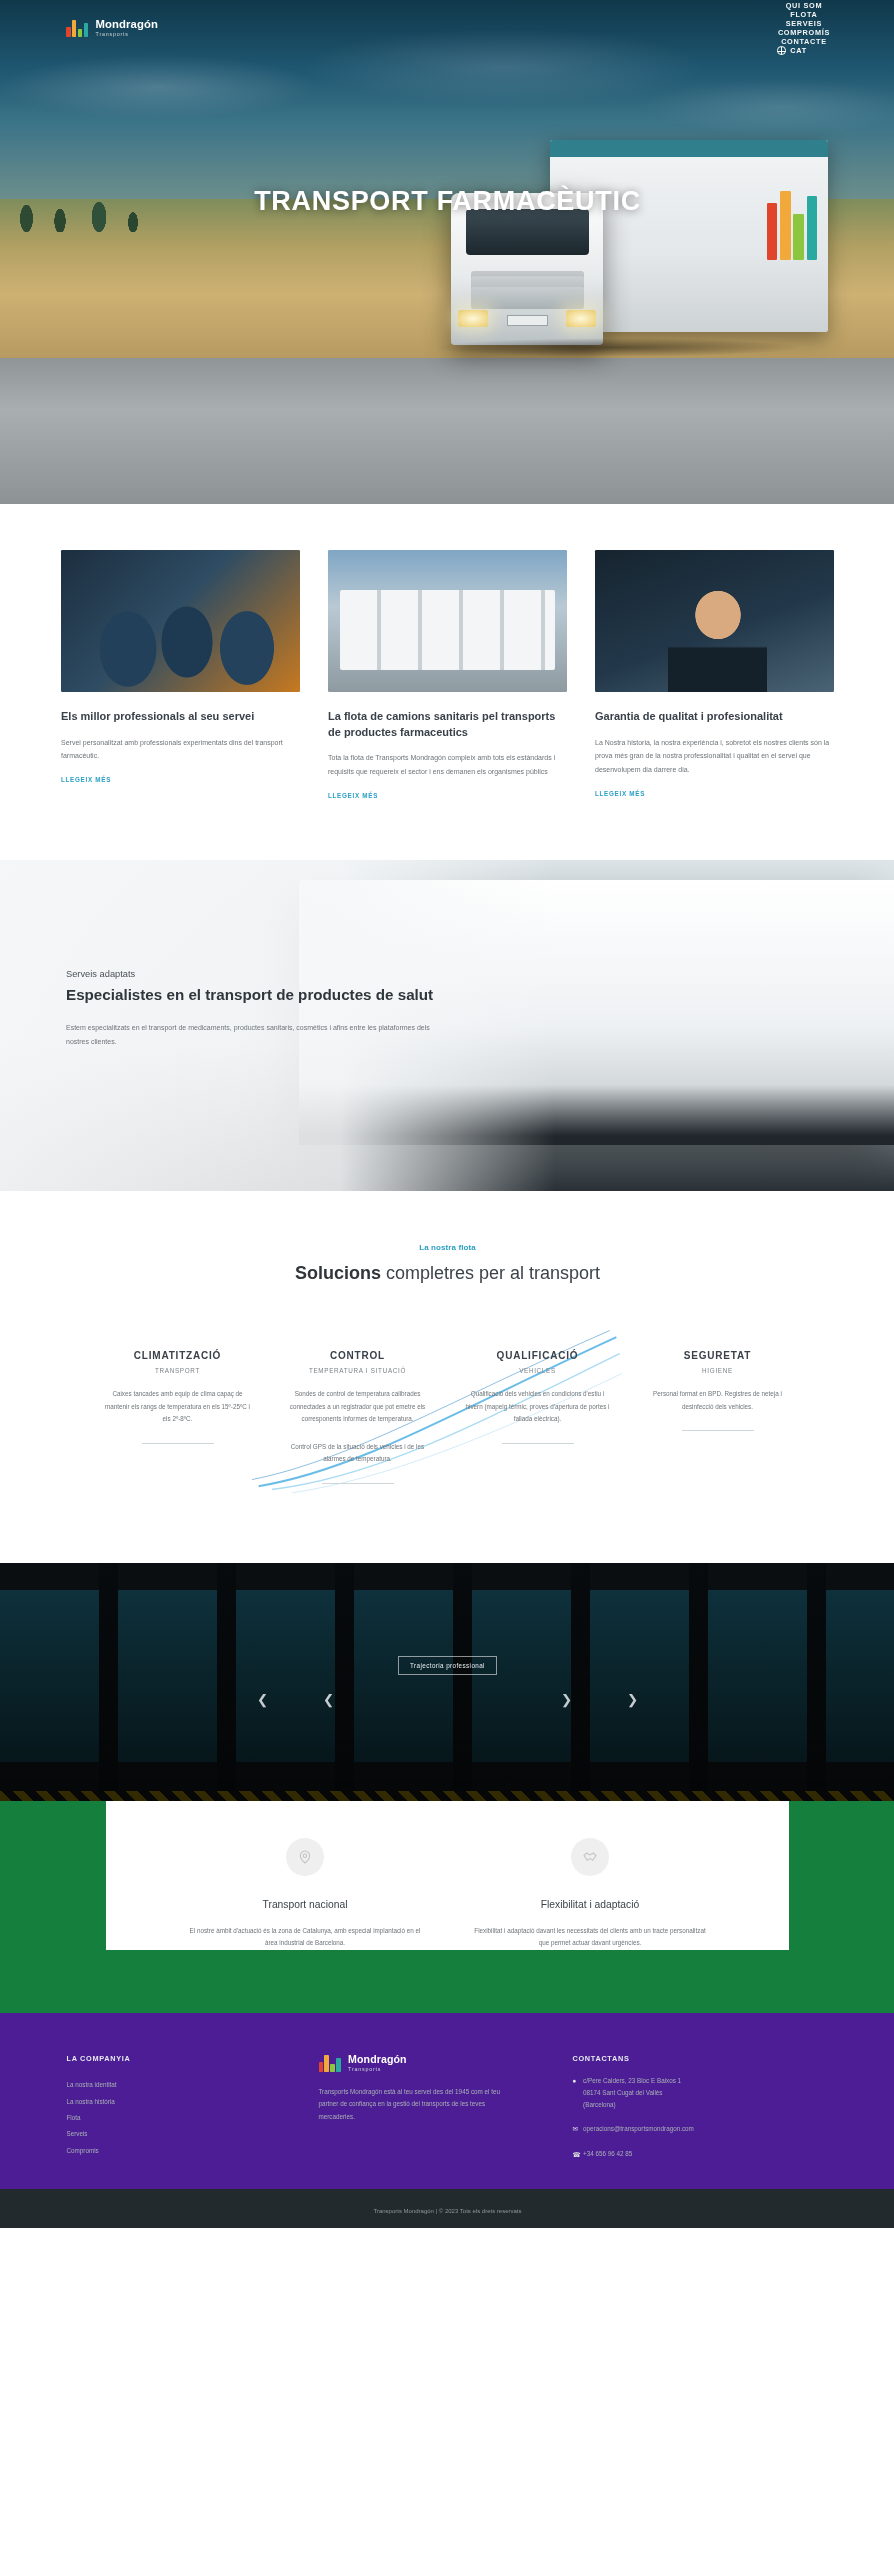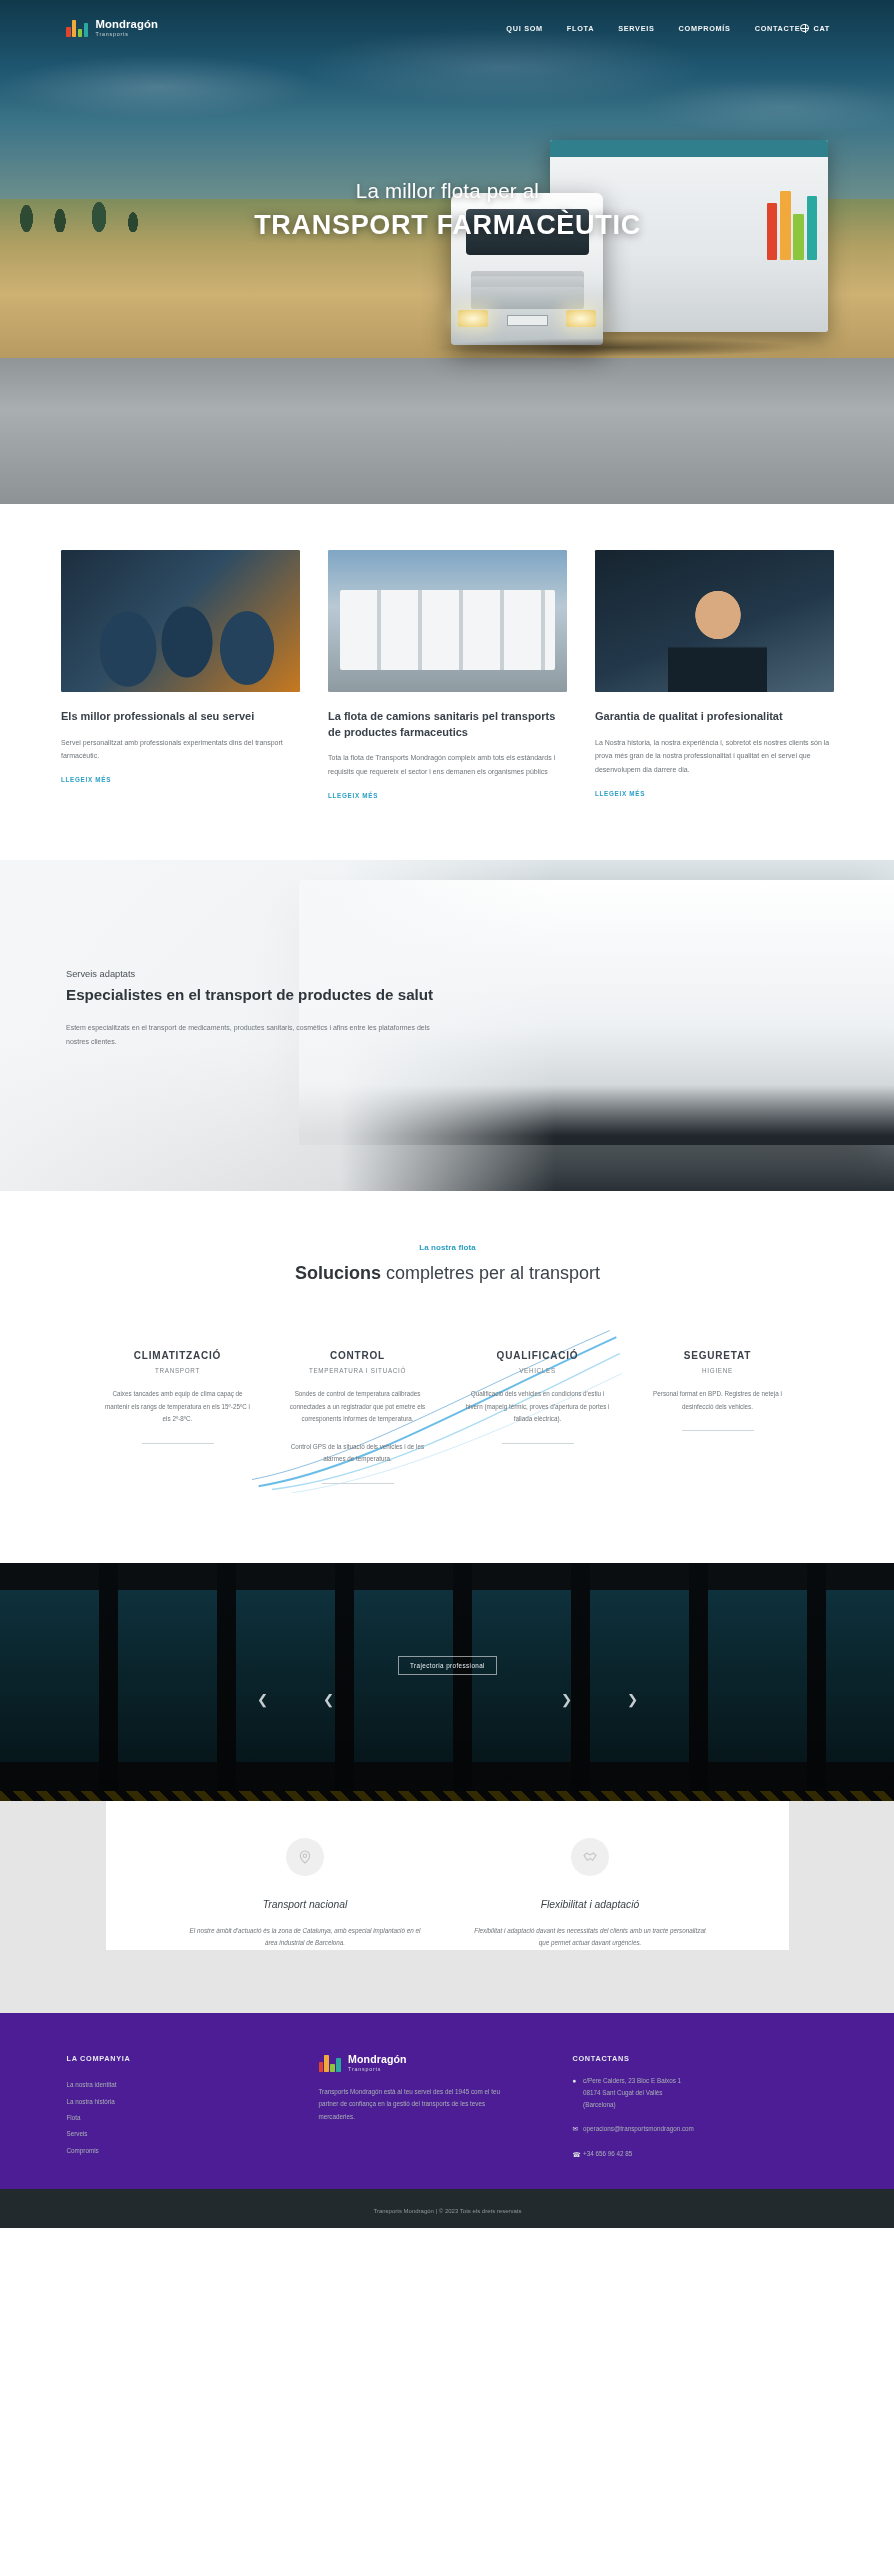--- a/index.html
+++ b/index.html
@@ -93,21 +93,21 @@
   .logo-mark { display:flex; align-items:flex-end; height: 18.6px; margin-right: 6px; }
   .logo-mark i { display:block; width: 4.6px; border-radius:0.7px; margin-right:1.3px; }
   .lm1{height:10.6px; background:#e0452b;}
   .lm2{height:17px; background:#f0a93a;}
   .lm3{height:8px; background:#8cc63f;}
   .lm4{height:14.6px; background:#2aa9a0;}
   .logo-text { line-height:1; }
   .logo-title { color:#fff; font-size: 11.3px; font-weight: 700; letter-spacing:0.1px; }
   .logo-sub { color:#cfd6d9; font-size: 5.3px; letter-spacing: 0.8px; margin-top:2px;}
 
-  .nav { margin-left:auto; margin-right: 65px; display:flex; align-items:center; }
+  .nav { margin-left:auto; margin-right: 65px; display:flex; align-items:center;flex-direction:column; }
   .nav a {
     color:#ffffff; font-size: 7.3px; letter-spacing: 0.7px; text-decoration:none;
     margin-left: 24px; font-weight:600; opacity:.95;
   }
   .lang { display:flex; align-items:center; color:#fff; font-size:7.3px; letter-spacing:0.7px; font-weight:600;}
   .globe {
     width:8.6px; height:8.6px; border:0.9px solid #fff; border-radius:50%; margin-right:4.6px; position:relative;
   }
   .globe:before{content:""; position:absolute; left:3.3px; top:-0.7px; width:0.9px; height:8.6px; background:#fff;}
   .globe:after{content:""; position:absolute; left:-0.7px; top:3.3px; width:8.6px; height:0.9px; background:#fff;}
@@ -189,21 +189,21 @@
   .dock-copy{position:absolute; left:0; top:93px; width:895px; text-align:center; z-index:4;}
   .dock-tag{display:inline-block; padding:4.6px 10.6px; border:0.7px solid rgba(255,255,255,.55); color:#e9eef0; font-size:6.3px; letter-spacing:0.4px;}
   .dock-title{ color:#ffffff; font-size:16.6px; font-weight:600; line-height:1.55; margin-top:14.6px;}
   .arrow-btn{position:absolute; top:126px; width:21px; height:21px; color:#e6ecee; font-size:13.3px; display:flex; align-items:center; justify-content:center; opacity:.85;}
   .arrow-left{left: 252px;}
   .arrow-right{right: 252px;}
   .arrow-left2{left: 318px;}
   .arrow-right2{right: 318px;}
 
   
-  .features{ width:895px; background:#e5e5e5; padding: 0 0 63px 0; position:relative;font-style:italic;}
+  .features{ width:895px; background:#15803d; padding: 0 0 63px 0; position:relative;}
   .feat-panel{ width: 683px; margin: -40px auto 0 auto; background:#ffffff; padding: 37px 0 0 0; display:flex; justify-content:center; box-shadow: 0 -1.3px 0 rgba(0,0,0,0);}
   .feat{ width: 285px; text-align:center; padding: 0 21px;}
   .feat-icon{ width: 38px; height:38px; border-radius:50%; background:#efefef; margin: 0 auto; display:flex; align-items:center; justify-content:center; color:#c4c4c4;}
   .feat h4{ font-size: 10.3px; color:#3b434a; font-weight:400; margin-top: 22.5px;}
   .feat p{ font-size: 6.3px; line-height: 2; color:#6f7478; margin-top: 14.6px;}
 
   
   .footer{ width:895px; background:#4c1d95; padding: 41px 0 26.5px 0;}
   .footer-in{ width: 762px; margin:0 auto; display:flex; }
   .fcol1{ width: 192px;}
@@ -270,21 +270,20 @@
       <a href="#">COMPROMÍS</a>
       <a href="#">CONTACTE</a>
       <div class="lang">
         <span class="globe"></span>
         <span>CAT</span>
       </div>
     </nav>
   </div>
 
   <div class="hero-copy">
-    <div class="hero-sub">La millor flota per al</div>
     <div class="hero-title">TRANSPORT FARMACÈUTIC</div>
   </div>
 </section>
 
 <section class="cards">
   <article class="card">
     <div class="card-img img-a"></div>
     <h3>Els millor professionals al seu servei</h3>
     <p>Servei personalitzat amb professionals experimentats dins del transport farmacèutic.</p>
     <a class="readmore" href="#">LLEGEIX MÉS</a>

